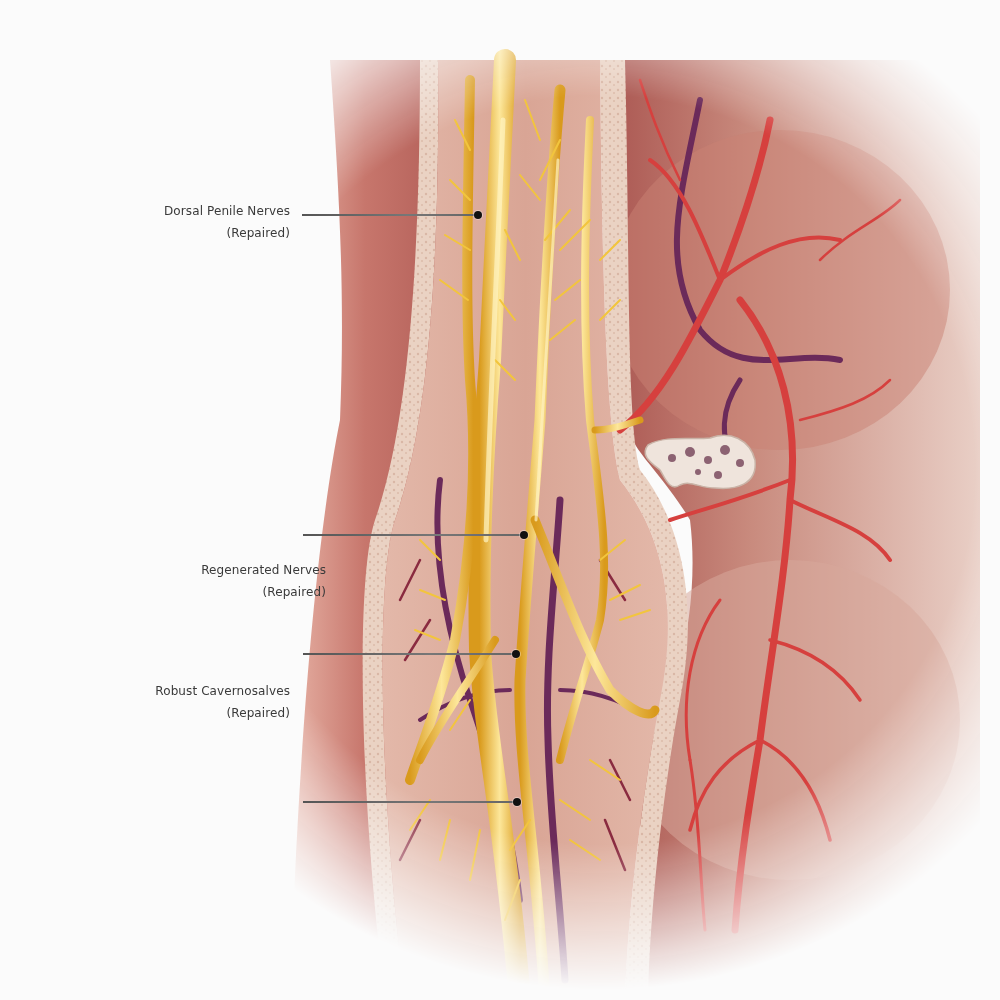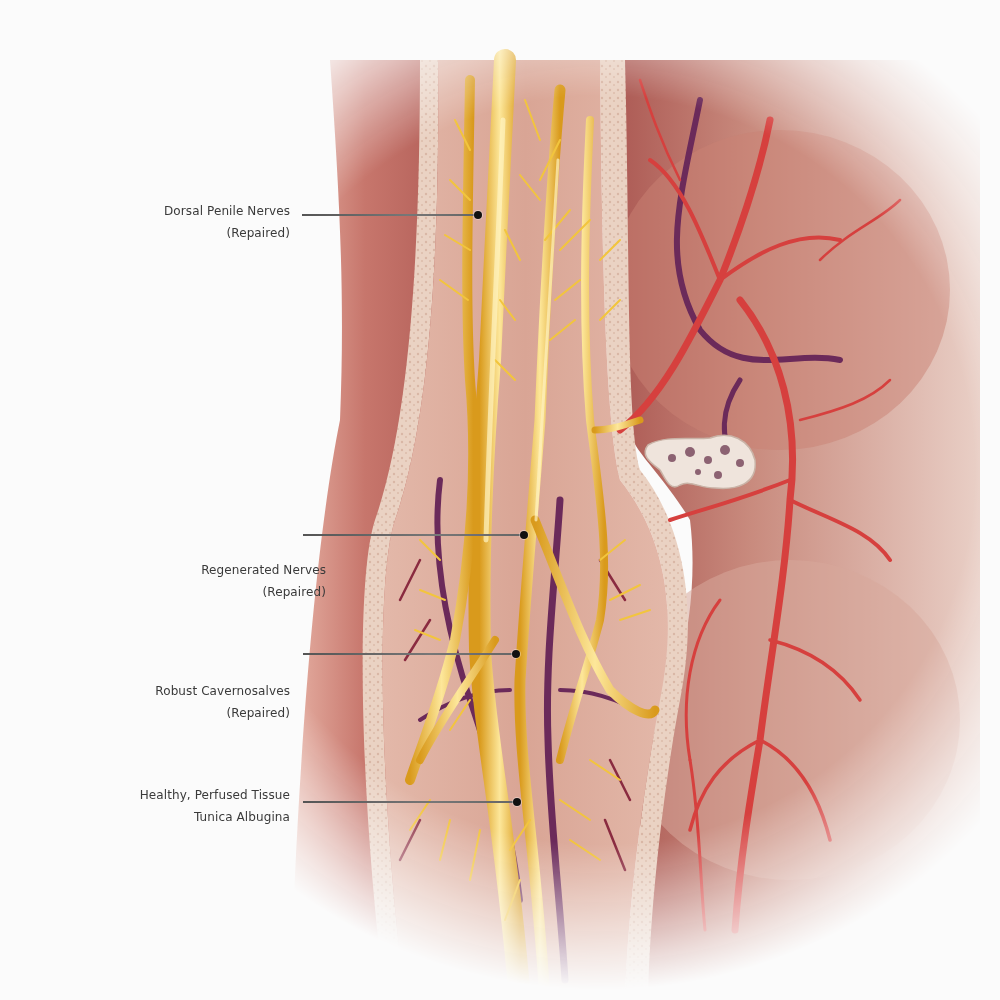--- a/index.html
+++ b/index.html
@@ -172,20 +172,16 @@
   <div class="leader" style="left:303px; top:534px; width:221px;"></div>
   <div class="dot" style="left:520px; top:531px;"></div>
 
   <div class="label" style="right:710px; top:635px;margin-top:45px;">
     <span>Robust Cavernosalves</span>
     <span class="line2">(Repaired)</span>
   </div>
   <div class="leader" style="left:303px; top:653px; width:213px;"></div>
   <div class="dot" style="left:512px; top:650px;"></div>
 
-  <div class="label" style="right:710px; top:784px;">
-    <span>Healthy, Perfused Tissue</span>
-    <span class="line2">Tunica Albugina</span>
-  </div>
   <div class="leader" style="left:303px; top:801px; width:214px;"></div>
   <div class="dot" style="left:513px; top:798px;"></div>
 
 </div>
 
 </body></html>

